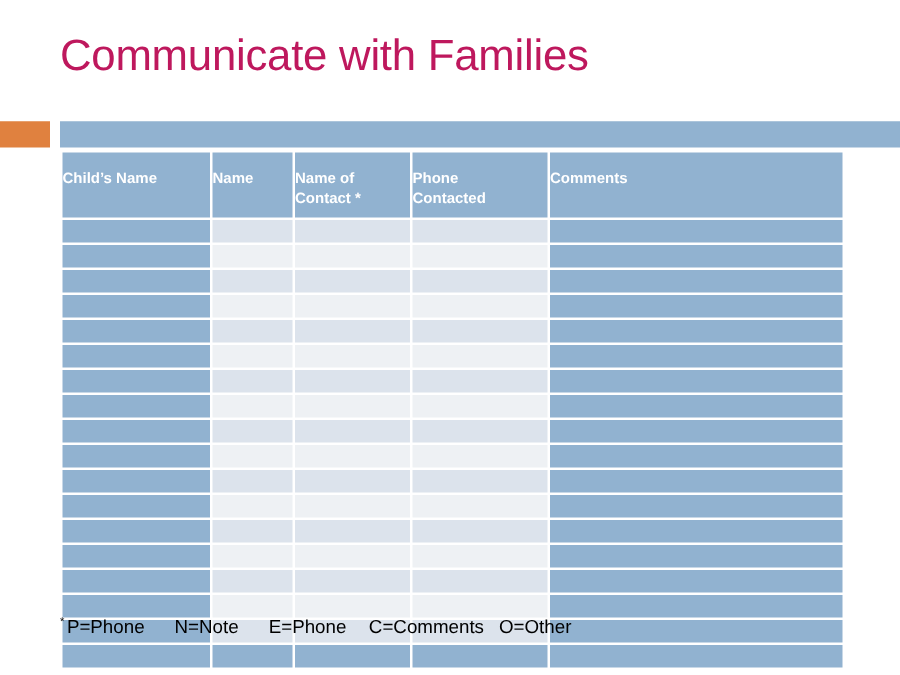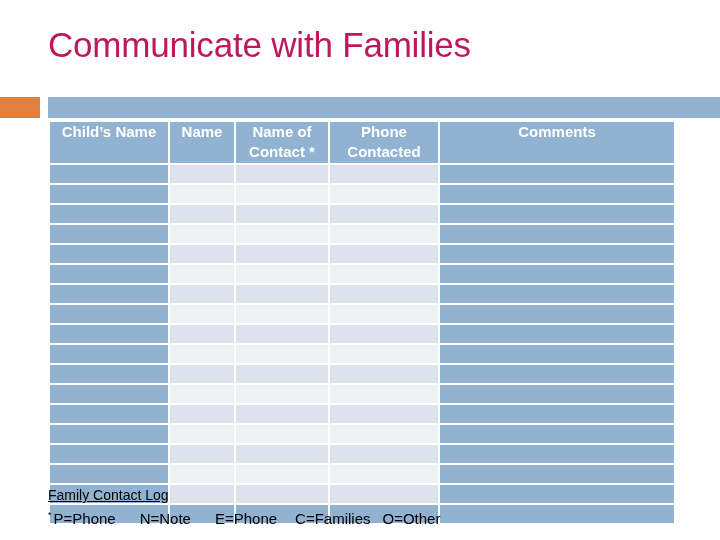--- a/index.html
+++ b/index.html
@@ -67,26 +67,26 @@
   .contact-table th,
   .contact-table td {
     padding: 0;
     margin: 0;
     border: 0;
   }
 
   .contact-table thead th {
     background: #91b2d0;
     color: #ffffff;
-    font-size: 15px;
+    font-size: 12px;
     font-weight: 700;
-    text-align: center;
+    text-align: left;
     vertical-align: top;
     height: 40px;
-    padding-top: 0;
+    padding-top: 12px;
     line-height: 1.35;
   }
 
   .col-name  { width: 118px; }
   .col-date  { width: 64px;  }
   .col-type  { width: 92px;  }
   .col-person{ width: 108px; }
   .col-comments { width: auto; }
 
   .contact-table tbody tr { height: 16px; }
@@ -294,17 +294,16 @@
         <td>&nbsp;</td>
         <td>&nbsp;</td>
         <td>&nbsp;</td>
         <td>&nbsp;</td>
         <td>&nbsp;</td>
       </tr>
     </tbody>
 </table>
 
 <div class="footer">
-  <div class="footer-title">Family Contact Log</div>
   <div class="footer-legend">
-    <span class="legend-star">*</span><span class="legend-item">P=Phone</span><span class="legend-gap-lg"></span><span class="legend-item">N=Note</span><span class="legend-gap-lg"></span><span class="legend-item">E=Phone</span><span class="legend-gap-md"></span><span class="legend-item">C=Families</span><span class="legend-gap-sm"></span><span class="legend-item">O=Other</span>
+    <span class="legend-star">*</span><span class="legend-item">P=Phone</span><span class="legend-gap-lg"></span><span class="legend-item">N=Note</span><span class="legend-gap-lg"></span><span class="legend-item">E=Phone</span><span class="legend-gap-md"></span><span class="legend-item">C=Comments</span><span class="legend-gap-sm"></span><span class="legend-item">O=Other</span>
   </div>
 </div>
 
 </body></html>

